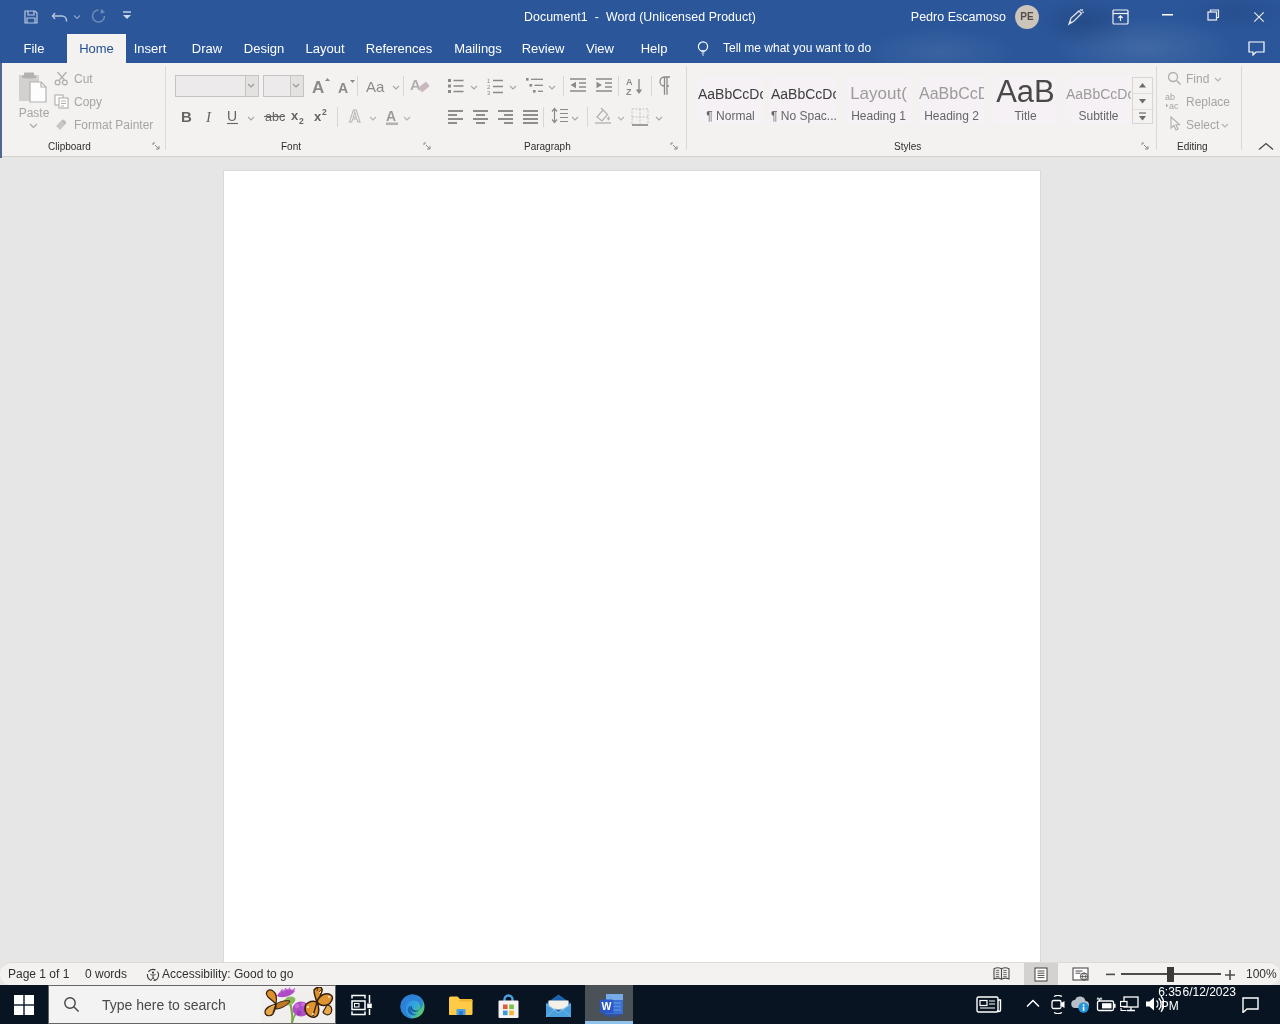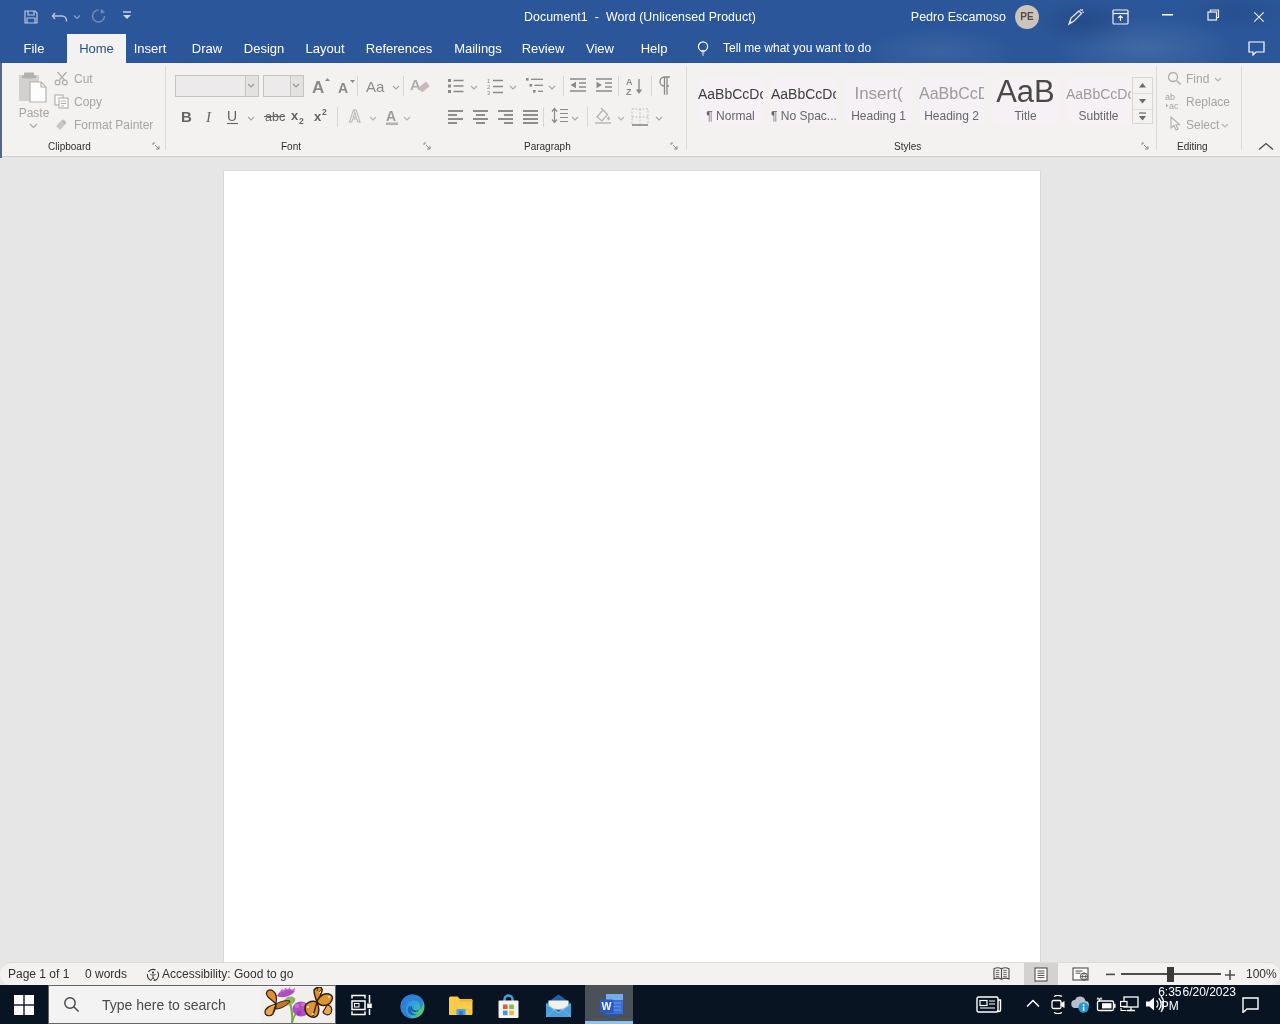--- a/index.html
+++ b/index.html
@@ -326,21 +326,21 @@
 
     <div class="scard" style="left:698px;">
         <span class="samp" style="font-size:14px;">AaBbCcDc</span>
         <span class="nm">¶ Normal</span>
       </div>
     <div class="scard" style="left:771px;">
         <span class="samp" style="font-size:14px;">AaBbCcDc</span>
         <span class="nm">¶ No Spac...</span>
       </div>
     <div class="scard" style="left:846px;">
-        <span class="samp" style="font-size:17px;color:#9d9b99;">Insert(</span>
+        <span class="samp" style="font-size:17px;color:#9d9b99;">Layout(</span>
         <span class="nm">Heading 1</span>
       </div>
     <div class="scard" style="left:919px;">
         <span class="samp" style="font-size:16px;color:#9d9b99;">AaBbCcD</span>
         <span class="nm">Heading 2</span>
       </div>
     <div class="scard" style="left:993px;">
         <span class="samp" style="font-size:31px;line-height:30px;color:#4a4947;">AaB</span>
         <span class="nm">Title</span>
       </div>
@@ -569,20 +569,20 @@
       <path d="M11 11 v3 M7 14.5 h8" stroke="#fff" stroke-width="1.3"></path>
       <rect x="0.5" y="5.5" width="6.5" height="5" fill="#081422" stroke="#fff" stroke-width="1.2"></rect>
       <path d="M1 12 v2.5 h5.5" fill="none" stroke="#fff" stroke-width="1.1"></path>
     </svg>
     <svg class="abs" style="left:1145px;top:10px;" width="19" height="18" viewBox="0 0 19 18">
       <path d="M1 6.5 h3.5 L9 2.5 v13 L4.5 11.5 H1 Z" fill="#fff"></path>
       <path d="M11.5 5.5 a5 5 0 0 1 0 7 M13.8 3.2 a8.5 8.5 0 0 1 0 11.6 M16 1.2 a12 12 0 0 1 0 15.6" stroke="#fff" stroke-width="1.3" fill="none"></path>
     </svg>
     <div class="traytime">
         <div>6:35 PM</div>
-        <div>6/20/2023</div>
+        <div>6/12/2023</div>
       </div>
     <svg class="abs" style="left:1242px;top:12px;" width="17" height="16" viewBox="0 0 17 16">
       <path d="M1 1 h15 v11 h-11 l-4 3.5 z" fill="none" stroke="#fff" stroke-width="1.4"></path>
     </svg>
   </div>
 
 </div>
 
 </body></html>

